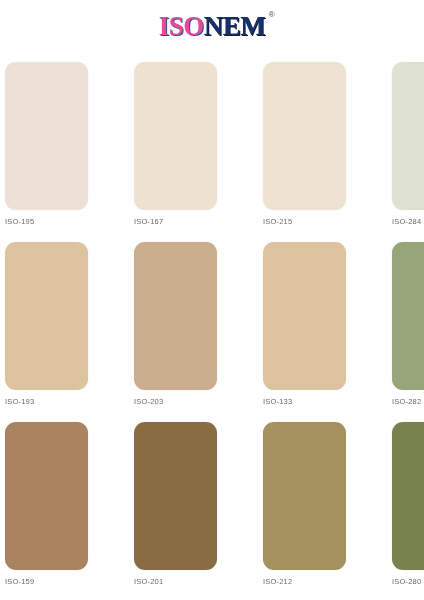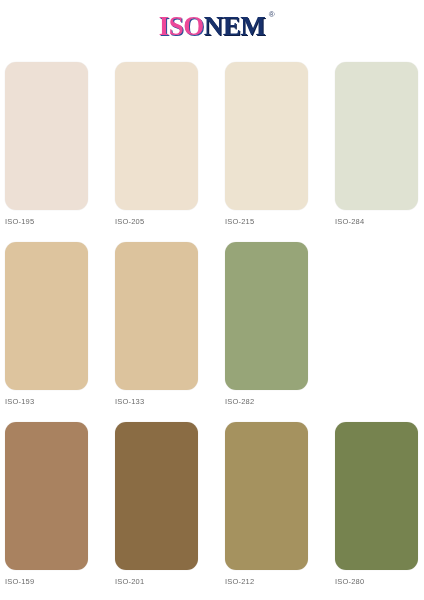--- a/index.html
+++ b/index.html
@@ -53,20 +53,21 @@
   }
 
   
   .grid {
     padding: 14px 5px 0 5px;
     box-sizing: border-box;
   }
   .row {
     display: flex;
     margin-bottom: 16px;
+    gap: 19px;
   }
   .cell {
     width: 83px;
     margin-right: 27px;
   }
   .cell:last-child {
     margin-right: 8px;
   }
   .swatch {
     width: 83px;
@@ -94,36 +95,40 @@
 
 <div class="grid">
 
   <div class="row">
     <div class="cell">
       <div class="swatch" style="background-color: rgb(237, 224, 213);"></div>
       <div class="swatch-label">ISO-195</div>
     </div>
     <div class="cell">
       <div class="swatch" style="background-color: rgb(238, 225, 207);"></div>
-      <div class="swatch-label">ISO-205</div>
+      <div class="swatch-label">ISO-167</div>
     </div>
     <div class="cell">
       <div class="swatch" style="background-color: rgb(237, 227, 208);"></div>
       <div class="swatch-label">ISO-215</div>
     </div>
     <div class="cell">
       <div class="swatch" style="background-color: rgb(223, 226, 210);"></div>
       <div class="swatch-label">ISO-284</div>
     </div>
   </div>
 
   <div class="row">
     <div class="cell">
       <div class="swatch" style="background-color: rgb(221, 196, 158);"></div>
       <div class="swatch-label">ISO-193</div>
+    </div>
+    <div class="cell">
+      <div class="swatch" style="background-color: rgb(203, 174, 142);"></div>
+      <div class="swatch-label">ISO-203</div>
     </div>
     <div class="cell">
       <div class="swatch" style="background-color: rgb(220, 195, 157);"></div>
       <div class="swatch-label">ISO-133</div>
     </div>
     <div class="cell">
       <div class="swatch" style="background-color: rgb(151, 165, 120);"></div>
       <div class="swatch-label">ISO-282</div>
     </div>
   </div>

